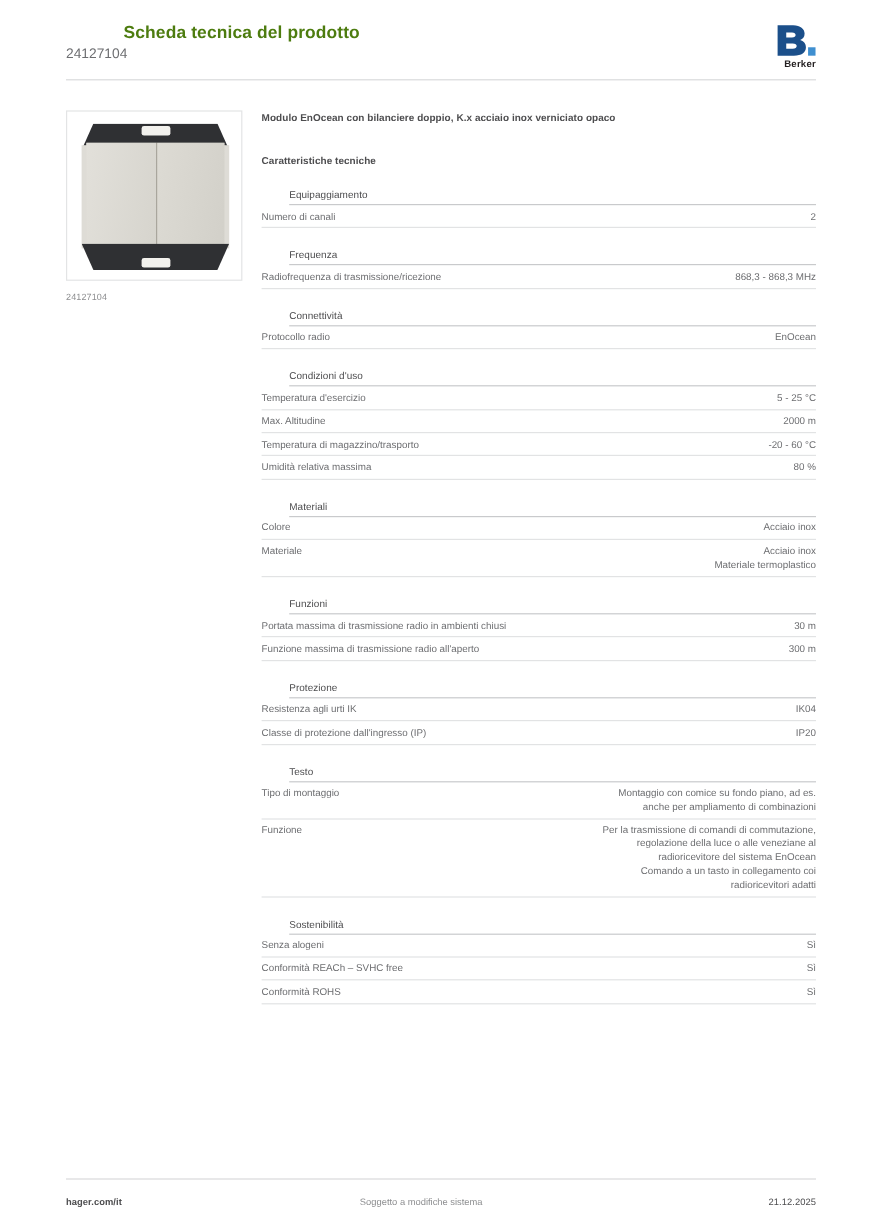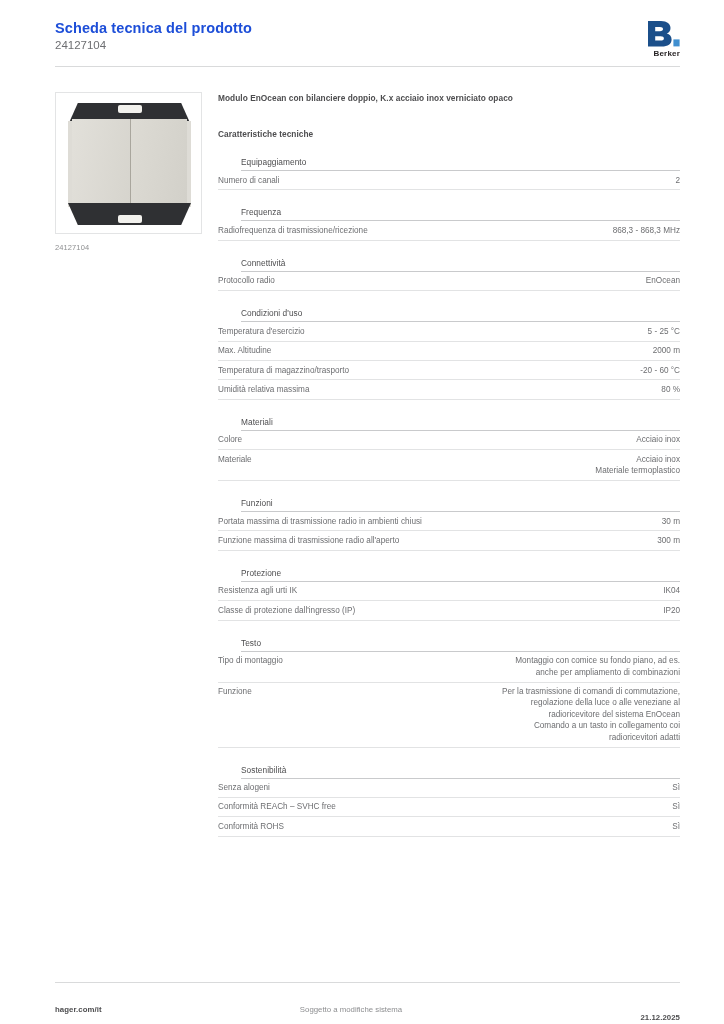--- a/index.html
+++ b/index.html
@@ -28,23 +28,24 @@
   .header {
     position: absolute;
     left: 55px;
     top: 20px;
     width: 625px;
     height: 48px;
   }
   .header-title {
     font-size: 14.5px;
     font-weight: bold;
-    color: #1d4ed8;
+    color: #4d7c0f;
     letter-spacing: 0.1px;
     line-height: 17px;
+    margin-left: 48px;
   }
   .header-subtitle {
     font-size: 11.5px;
     font-weight: normal;
     color: #6d6e71;
     line-height: 15px;
     margin-top: 1px;
   }
 
   
@@ -240,24 +241,23 @@
     letter-spacing: 0.05px;
   }
   .footer-center {
     flex: 1 1 auto;
     text-align: center;
     color: #8d8e90;
     margin-left: -40px;
   }
   .footer-right {
     flex: 0 0 auto;
-    font-weight: bold;
+    font-weight: normal;
     color: #4d4d4f;
     letter-spacing: 0.05px;
-    margin-top: 16px;
   }
 </style>
 </head>
 <body>
 
 <div class="page">
 
   <div class="header">
     <div class="header-title">Scheda tecnica del prodotto</div>
     <div class="header-subtitle">24127104</div>

